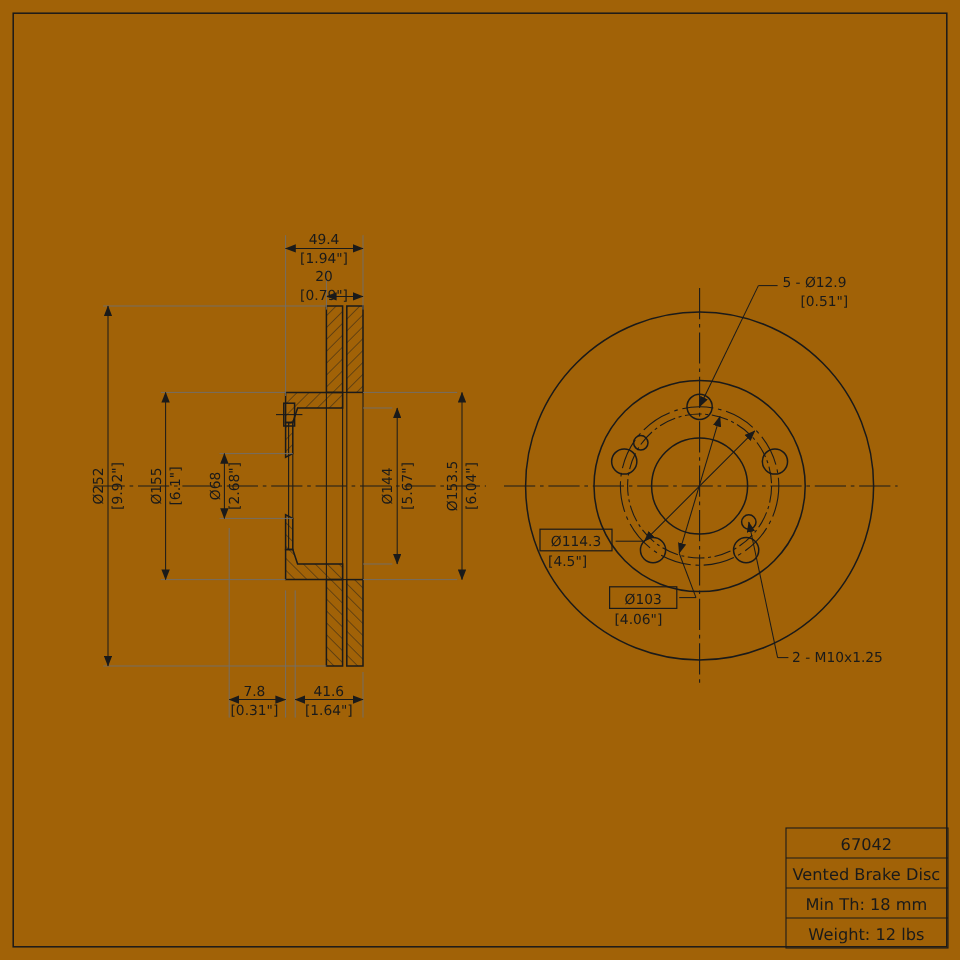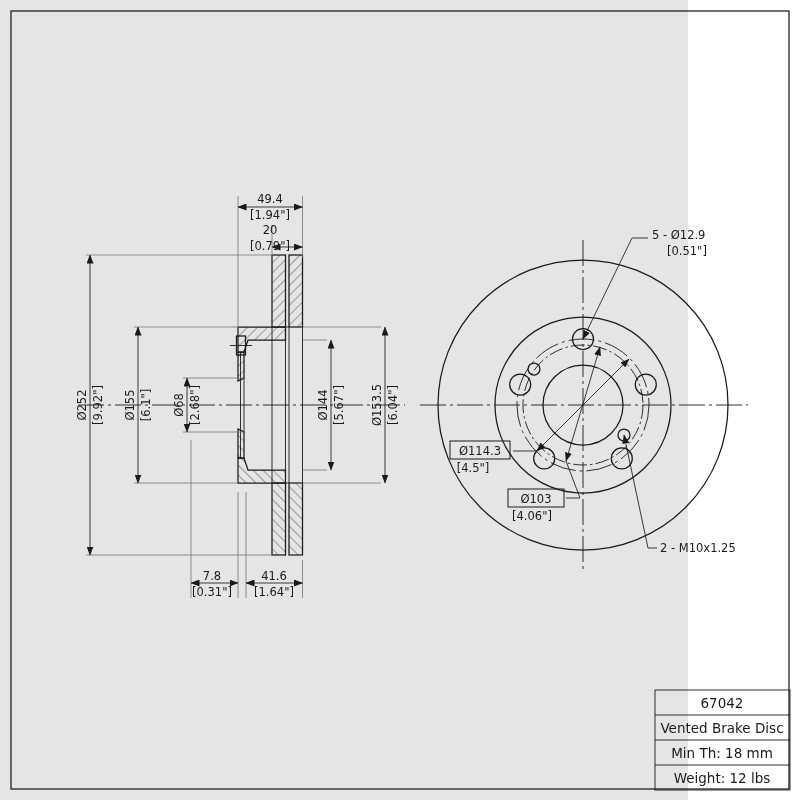--- a/index.html
+++ b/index.html
@@ -1,18 +1,18 @@
 <!DOCTYPE html>
 <html><head>
 <meta charset="utf-8">
 <style>
   html,body{margin:0;padding:0;background:#fff;}
   body{width:800px;height:800px;overflow:hidden;
        font-family:"DejaVu Sans","Liberation Sans",sans-serif;}
-  #sheet{position:relative;width:688px;height:800px;background:#e5e5e5;}
+  #sheet{position:relative;width:800px;height:800px;background:#a16207;}
   svg{display:block;}
   text{font-family:"DejaVu Sans","Liberation Sans",sans-serif;fill:#1a1a1a;}
   .dimtxt{font-size:11.5px;}
   .tbtxt{font-size:13.5px;}
   .ln{stroke:#1a1a1a;fill:none;}
   .thin{stroke-width:.9;}
   .med{stroke-width:1.25;}
   .hatchline{stroke:#1a1a1a;stroke-width:.75;}
   .center{stroke:#1a1a1a;stroke-width:.9;fill:none;
           stroke-dasharray:26 4 3 4;}

